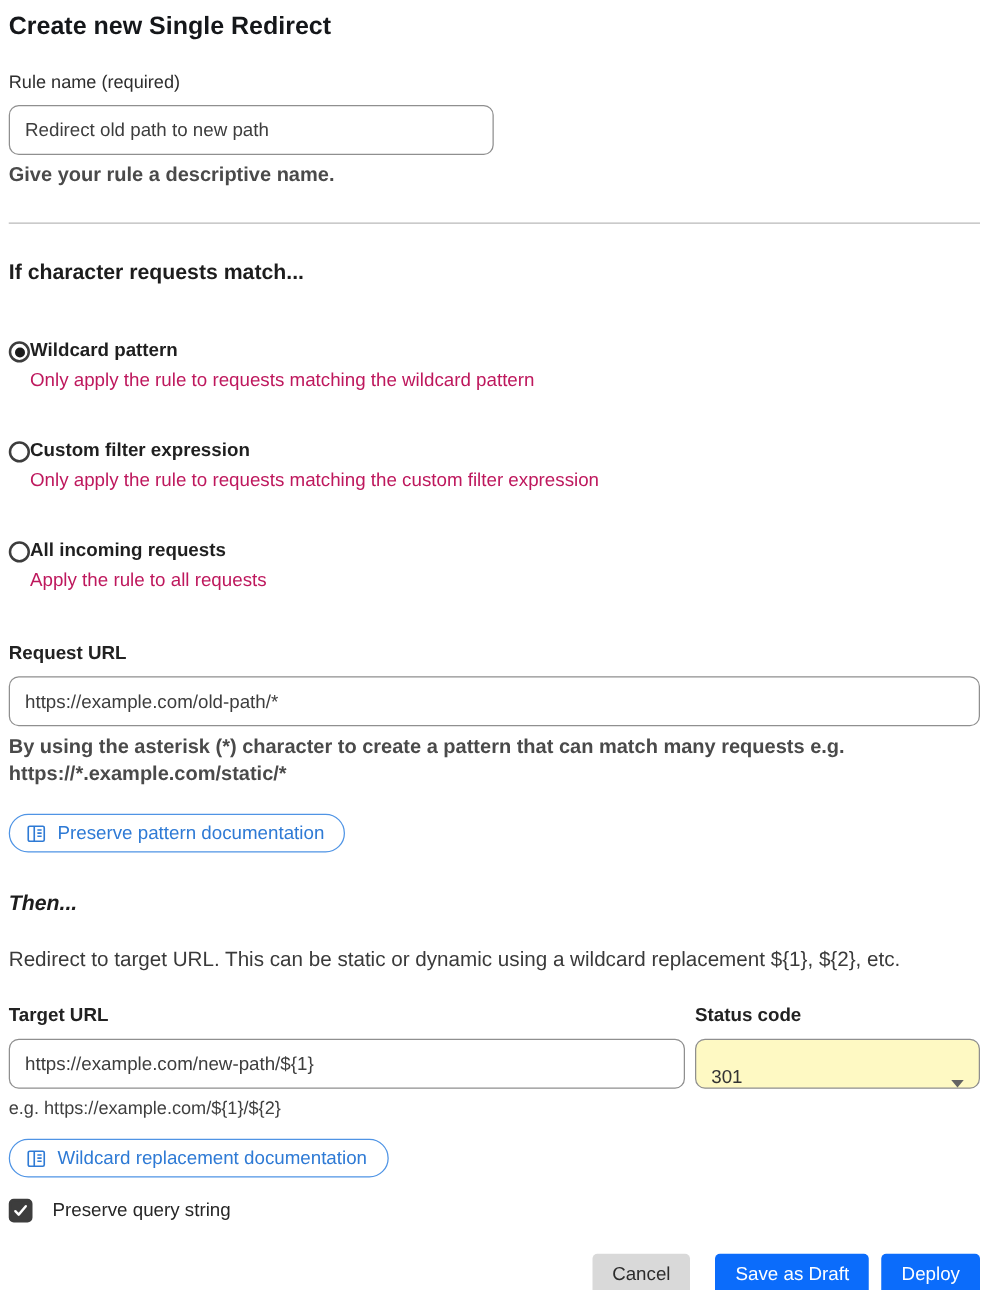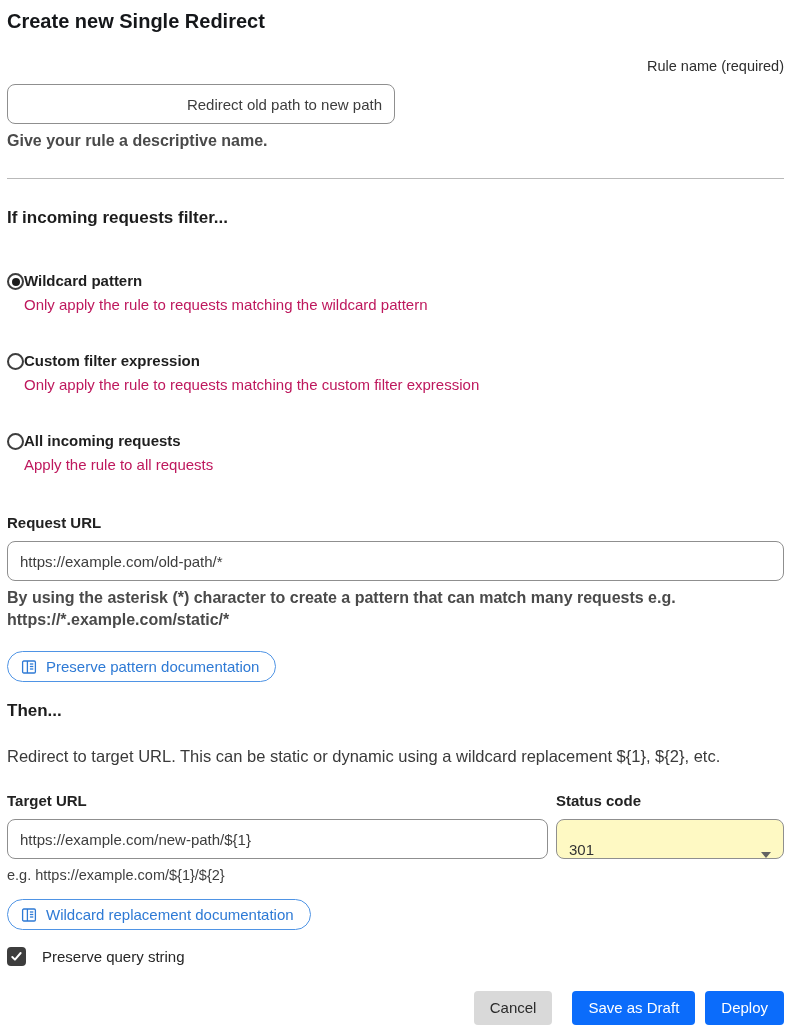--- a/index.html
+++ b/index.html
@@ -8,28 +8,28 @@
     width: 791px; height: 1032px; overflow: hidden;
     background: #ffffff;
     font-family: "Liberation Sans", sans-serif;
     color: #2b2b2b;
     padding: 8px 7px 0 7px;
   }
   h1.page-title { font-size: 20px; font-weight: 700; color: #15171a; margin: 0; line-height: 26px; }
 
   .field-label { font-size: 14.5px; color: #2e2e2e; line-height: 20px; }
   .field-label.semibold { font-weight: 700; color: #222; }
-  .mt-label1 { margin-top: 22px; text-align: right; }
+  .mt-label1 { margin-top: 22px; }
 
   .text-input {
     display: block; height: 40px; border: 1px solid #8f8f8f; border-radius: 8px;
     padding: 0 12px; font-size: 15px; color: #3d3d3d; margin-top: 8px;
     font-family: "Liberation Sans", sans-serif; background: #fff; outline: none;
   }
-  .w-rule { width: 388px; text-align: right; }
+  .w-rule { width: 388px; }
   .w-full { width: 100%; }
 
   .helper { font-size: 16px; color: #4a4a4a; margin-top: 6px; line-height: 22px; font-weight: bold; }
 
   .divider { border: none; border-top: 1px solid #b9b9b9; margin: 26px 0 0 0; }
 
   h2.section-heading { font-size: 17px; font-weight: 700; color: #1d1d1d; margin: 28px 0 0 0; line-height: 22px; }
 
   .radio-group { margin: 0; }
   .radio-item { display: flex; margin-top: 36px; cursor: pointer; }
@@ -98,21 +98,21 @@
 
 
 <h1 class="page-title">Create new Single Redirect</h1>
 
 <div class="field-label mt-label1">Rule name (required)</div>
 <input class="text-input w-rule" type="text" value="Redirect old path to new path" style="">
 <div class="helper">Give your rule a descriptive name.</div>
 
 <hr class="divider">
 
-<h2 class="section-heading">If incoming requests filter...</h2>
+<h2 class="section-heading">If character requests match...</h2>
 
 <div class="radio-group">
   <div class="radio-item first">
     <span class="radio-control checked"></span>
     <span>
       <div class="radio-label">Wildcard pattern</div>
       <div class="radio-desc">Only apply the rule to requests matching the wildcard pattern</div>
     </span>
   </div>
   <div class="radio-item">
@@ -144,21 +144,21 @@
       <rect x="1.6" y="2" width="12.8" height="12" rx="1.2"></rect>
       <line x1="6.4" y1="2" x2="6.4" y2="14"></line>
       <line x1="8.9" y1="5" x2="12.3" y2="5"></line>
       <line x1="8.9" y1="7.5" x2="12.3" y2="7.5"></line>
       <line x1="8.9" y1="10" x2="12.3" y2="10"></line>
     </svg>
   </span>
   <span>Preserve pattern documentation</span>
 </button>
 
-<h2 class="section-heading" style="margin-top:18px;">Then...</h2>
+<h2 class="section-heading" style="margin-top:30px;font-style:italic;">Then...</h2>
 
 <div class="intro-text">Redirect to target URL. This can be static or dynamic using a wildcard replacement ${1}, ${2}, etc.</div>
 
 <div class="two-col">
   <div class="col-target">
     <div class="field-label semibold" style="font-size:15px;">Target URL</div>
     <input class="text-input w-full" type="text" value="https://example.com/new-path/${1}" style="">
     <div class="eg-helper">e.g. https://example.com/${1}/${2}</div>
   </div>
   <div class="col-status">

